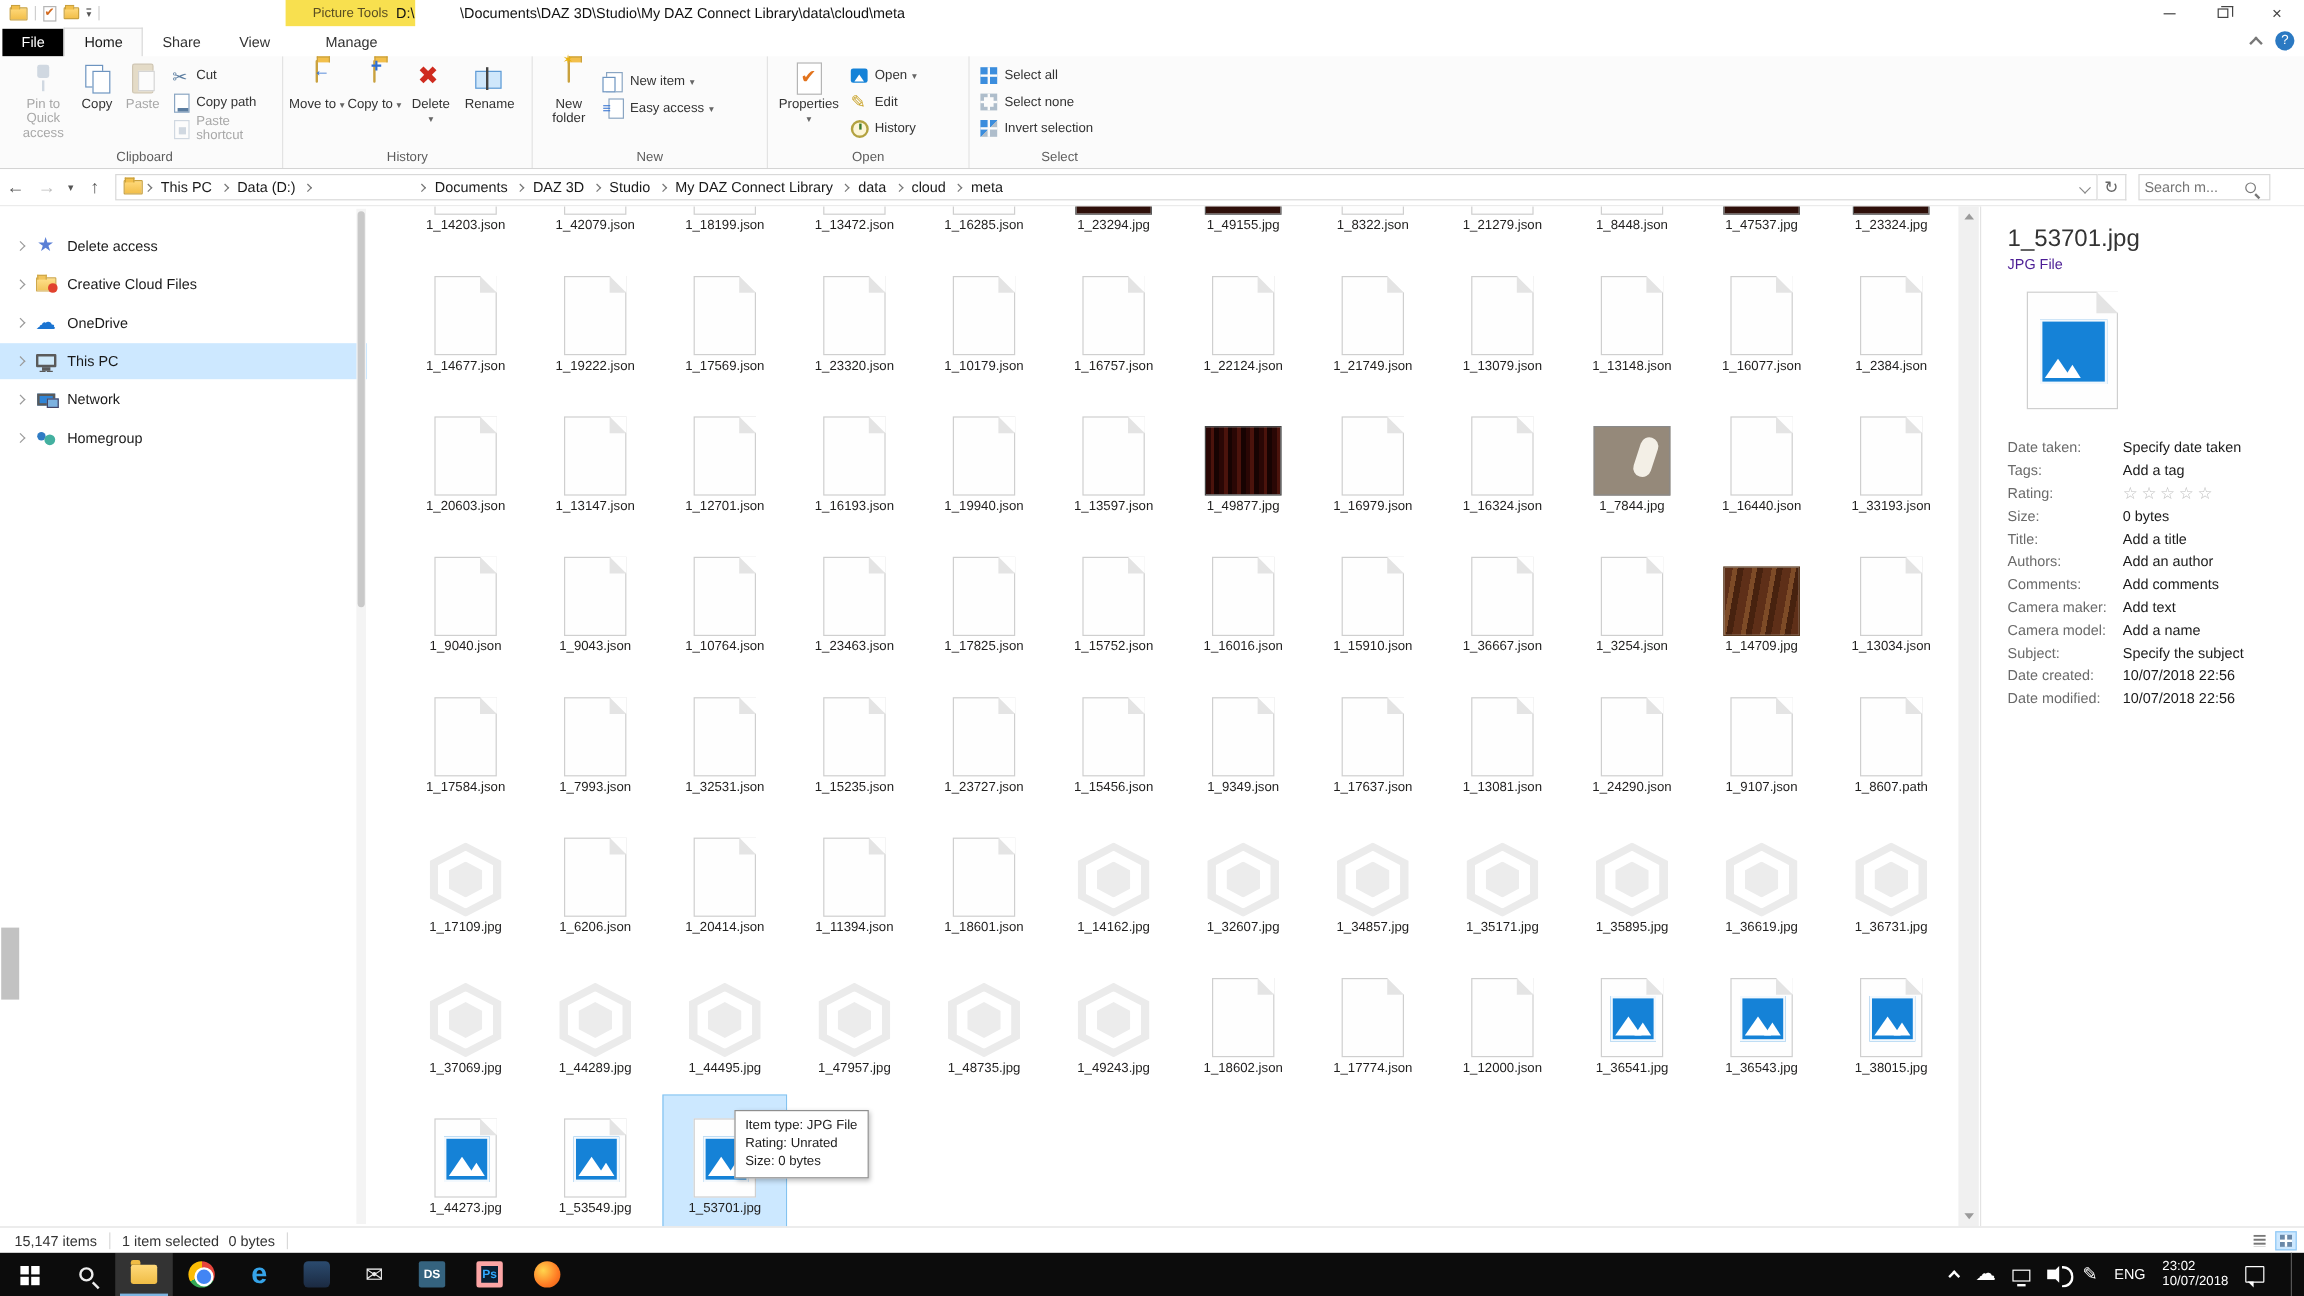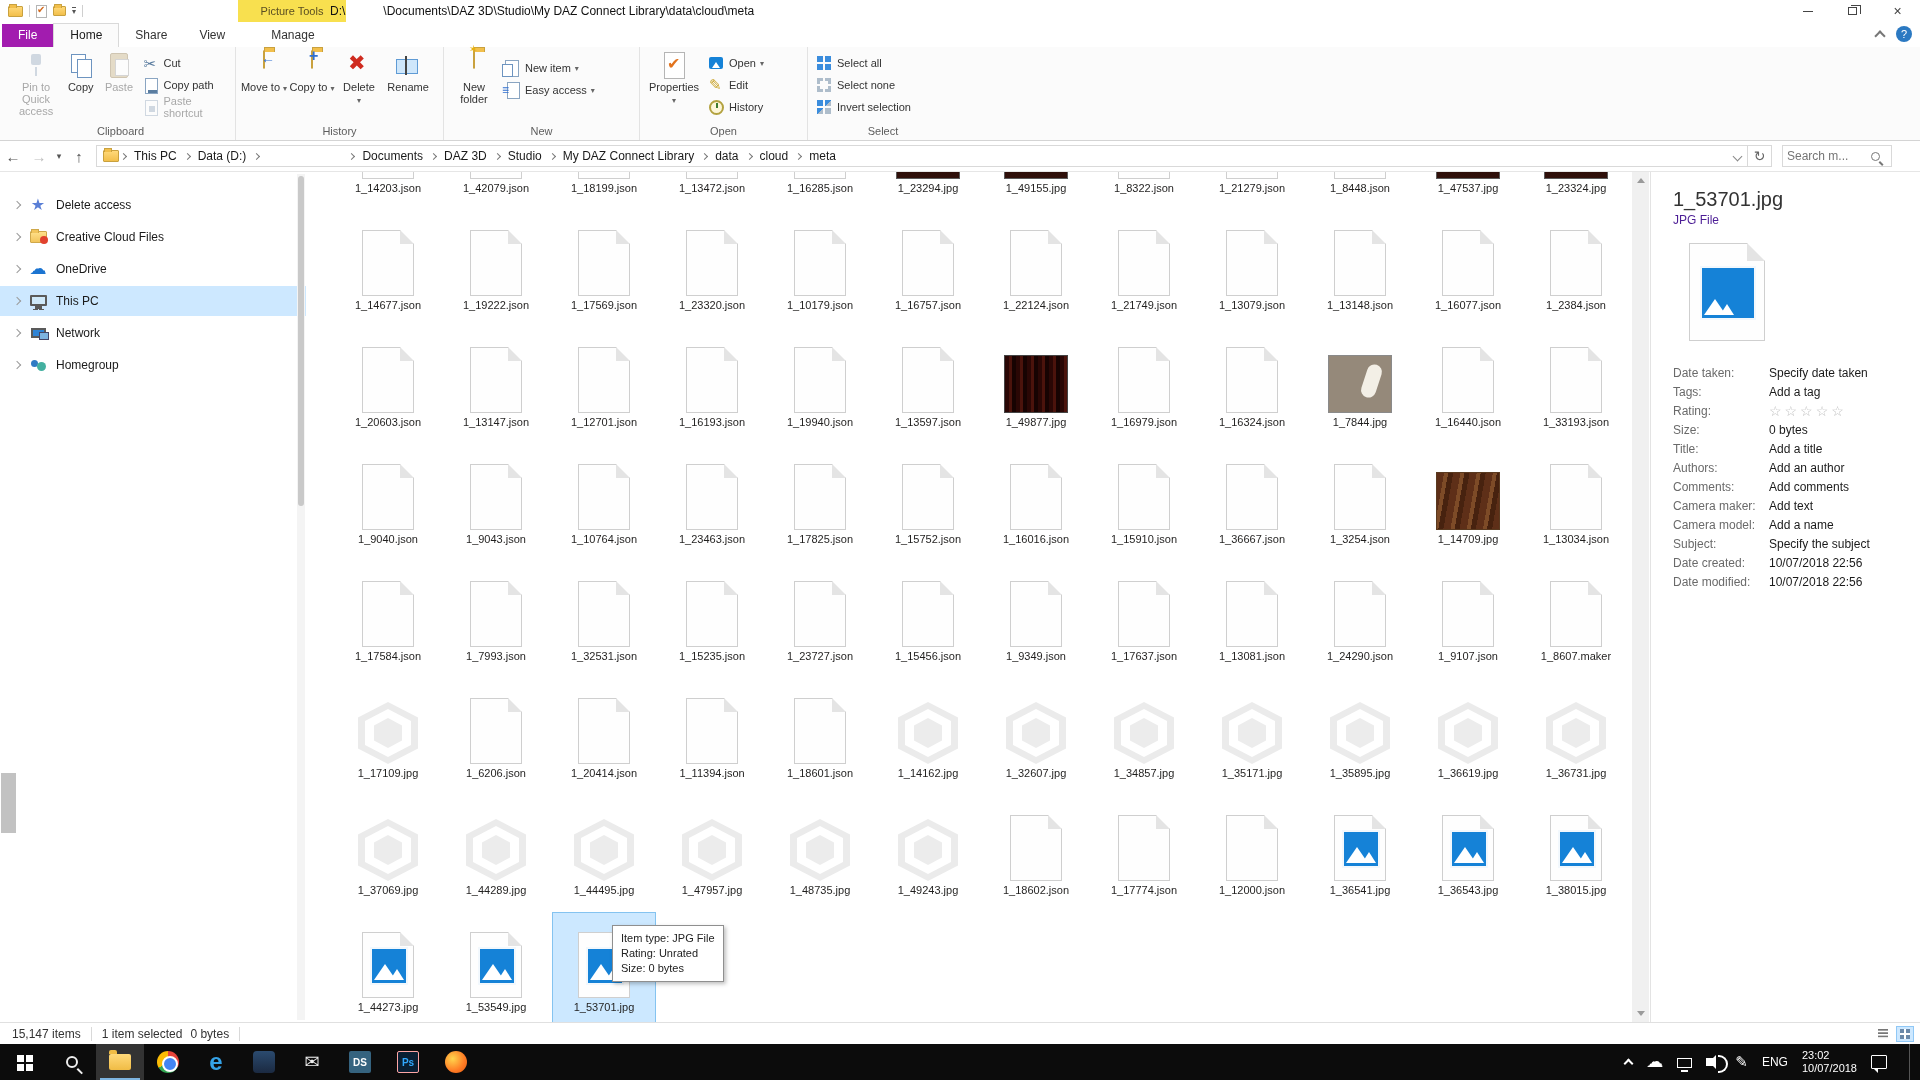--- a/index.html
+++ b/index.html
@@ -18,21 +18,21 @@
   #title-path .gap{display:inline-block;width:38px}
   #win-controls{position:absolute;right:0;top:0;height:22px;display:flex}
   .wc{width:45px;height:22px;display:flex;align-items:center;justify-content:center;color:#444}
   .wc-min i{display:block;width:10px;height:1px;background:#444}
   .wc-max i{display:block;width:9px;height:8px;border:1px solid #444;position:relative;background:#fff}
   .wc-max i::before{content:'';position:absolute;left:2px;top:-3px;width:9px;height:8px;border:1px solid #444;border-bottom:none;border-left:none}
   .wc-close{font-size:14px}
   
   #tabstrip{position:absolute;left:0;top:22px;width:1920px;height:25px;background:#fff;display:flex;align-items:flex-end}
   .rtab{padding:4px 16px 5px;font-size:12px;color:#333}
-  .rtab.file{background:#a21caf;color:#fff;margin-left:2px}
+  .rtab.file{background:#000000;color:#fff;margin-left:2px}
   .rtab.active{background:#fbfbfb;border:1px solid #d9d9d9;border-bottom:none;color:#1a1a1a}
   .rtab.manage{margin-left:4px}
   #ribbon-right{position:absolute;right:8px;top:26px;display:flex;gap:12px;align-items:center}
   .chev-up{width:8px;height:8px;border-left:2px solid #777;border-top:2px solid #777;transform:rotate(45deg);margin-top:3px}
   .help-btn{width:16px;height:16px;border-radius:50%;background:#2b79c2;color:#fff;font-size:11px;display:flex;align-items:center;justify-content:center}
   
   #ribbon{position:absolute;left:0;top:47px;width:1920px;height:94px;background:#fbfbfb;border-bottom:1px solid #d4d4d4;display:flex}
   .rgroup{height:93px;border-right:1px solid #e3e3e3;display:flex;flex-direction:column;padding:2px 4px 0}
   .rrow{flex:1;display:flex;align-items:flex-start}
   .rgl{height:16px;font-size:11px;color:#5d5d5d;text-align:center;line-height:14px}
@@ -187,21 +187,21 @@
   .tk-search::after{content:'';position:absolute;left:10px;top:10px;width:7px;height:2px;background:#eee;transform:rotate(45deg);transform-origin:0 0}
   .tk-folder{width:22px;height:16px;background:linear-gradient(#ffd97a,#f0bc45);border-radius:2px;position:relative}
   .tk-folder::before{content:'';position:absolute;left:0;top:-4px;width:8px;height:4px;background:#f0bc45;border-radius:2px 2px 0 0}
   .tk-chrome{width:22px;height:22px;border-radius:50%;background:conic-gradient(#e8453c 0 33%,#34a853 33% 66%,#fbbc05 66%);position:relative}
   .tk-chrome::after{content:'';position:absolute;left:5px;top:5px;width:12px;height:12px;border-radius:50%;background:#4285f4;border:2px solid #fff}
   .tk-edge{color:#35a3e8;font-size:24px;font-weight:bold;line-height:22px}
   .tk-app{width:22px;height:22px;border-radius:4px;background:linear-gradient(#2b4b6f,#1b2a41)}
   .tk-mail{color:#eee;font-size:18px}
   .tk-sq{width:22px;height:22px;display:flex;align-items:center;justify-content:center;font-size:10px;font-weight:bold;border-radius:2px}
   .tk-ds{background:#35637f;color:#fff}
-  .tk-ps{background:#0a1f33;color:#31a8ff;border:1px solid #fca5a5}
+  .tk-ps{background:#0a1f33;color:#31a8ff;border:4px solid #fca5a5}
   .tk-ff{width:22px;height:22px;border-radius:50%;background:radial-gradient(circle at 35% 35%,#ffd54d,#ff7b24 60%,#e05b12)}
   #tray{position:absolute;right:0;top:0;height:36px;display:flex;align-items:center;gap:14px;padding-right:6px;color:#fff}
   .tr-chev{width:7px;height:7px;border-left:2px solid #fff;border-top:2px solid #fff;transform:rotate(45deg);margin-top:3px}
   .tr-cloud{font-size:17px;color:#fff;line-height:16px}
   .tr-net{width:15px;height:10px;border:1.5px solid #fff;position:relative;margin-top:2px}
   .tr-net::after{content:'';position:absolute;left:3px;bottom:-5px;width:7px;height:2px;background:#fff;box-shadow:-3px 2px 0 -1px #fff,3px 2px 0 -1px #fff}
   .tr-vol{width:7px;height:8px;background:#fff;position:relative;margin-right:8px}
   .tr-vol::before{content:'';position:absolute;left:3px;top:-3px;border-top:7px solid transparent;border-bottom:7px solid transparent;border-right:7px solid #fff}
   .tr-vol::after{content:'';position:absolute;left:12px;top:-3px;width:8px;height:14px;border:2px solid #fff;border-left:none;border-radius:0 9px 9px 0}
   .tr-pen{color:#fff;font-size:15px}
@@ -814,21 +814,21 @@
       <div class="cell">
         <div class="icw">
           <div class="page"></div>
         </div>
         <div class="flabel">1_9107.json</div>
       </div>
       <div class="cell">
         <div class="icw">
           <div class="page"></div>
         </div>
-        <div class="flabel">1_8607.maker</div>
+        <div class="flabel">1_8607.path</div>
       </div>
       <div class="cell">
         <div class="icw">
           <div class="ic-hex"></div>
         </div>
         <div class="flabel">1_17109.jpg</div>
       </div>
       <div class="cell">
         <div class="icw">
           <div class="page"></div>

